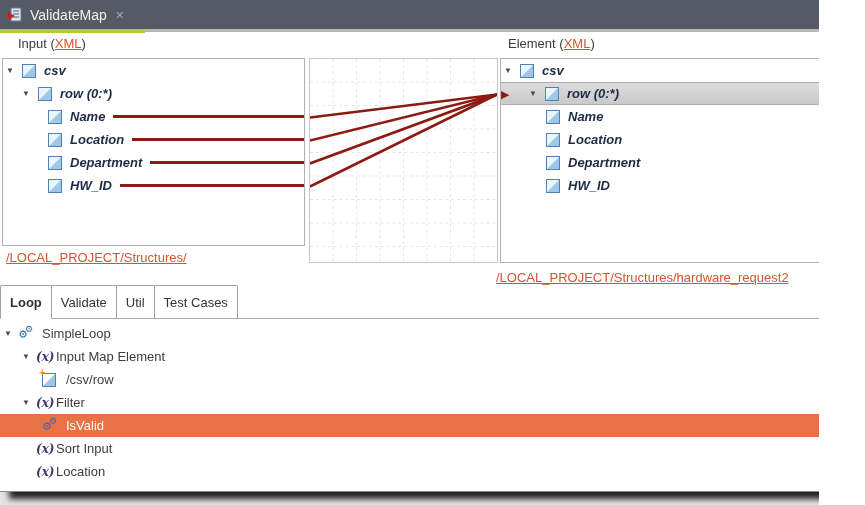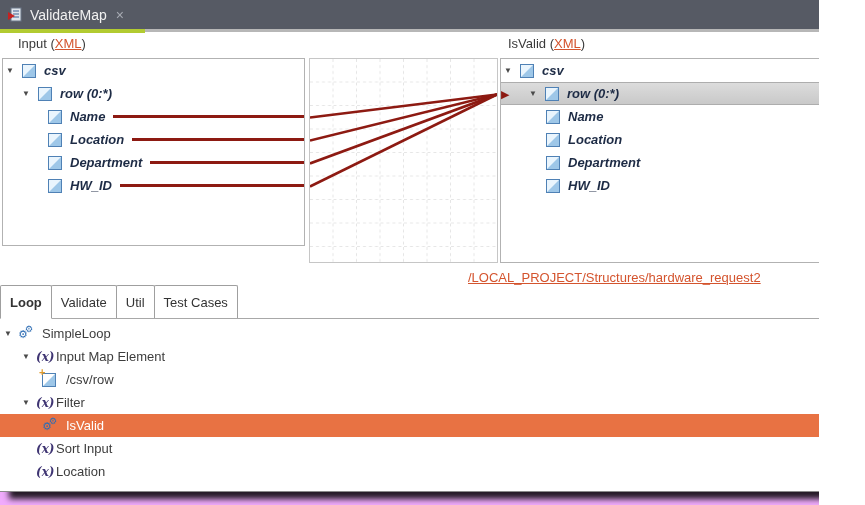--- a/index.html
+++ b/index.html
@@ -1,16 +1,16 @@
 <!DOCTYPE html>
 <html><head>
 <meta charset="utf-8">
 <style>
   html,body{margin:0;padding:0;background:#fff;font-family:"Liberation Sans","DejaVu Sans",sans-serif;}
-  .stage{position:relative;width:819px;height:505px;overflow:hidden;background:#f0abfc;}
+  .stage{position:relative;width:819px;height:505px;overflow:hidden;background:#e5e5e5;}
   .window{position:absolute;left:0;top:0;width:852px;height:491px;background:#fff;
           border-right:1px solid #8a8a8a;border-bottom:1px solid #8a8a8a;
           box-shadow:8px 8px 6px -1px rgba(0,0,0,0.85);}
   
   .header{position:absolute;left:0;top:0;width:100%;height:29px;background:#565a64;}
   .tab-editor{position:absolute;left:0;top:0;height:29px;width:145px;display:flex;align-items:center;gap:7px;padding-left:7px;box-sizing:border-box;}
   .tab-editor .title{color:#f1f1f1;font-size:14px;}
   .tab-editor .close{color:#a7abb3;font-size:14px;margin-left:2px;cursor:default;}
   .accent{position:absolute;left:0;top:29px;width:145px;height:4px;}
   .strip-border{position:absolute;left:145px;top:29px;right:0;height:3px;background:#b7b7b7;}
@@ -27,21 +27,21 @@
         font-style:italic;font-weight:bold;color:#1d2b45;box-sizing:border-box;}
   .xrow .arrow{width:16px;font-size:8px;color:#4a4a4a;font-style:normal;flex:0 0 16px;text-align:left;}
   .eicon{width:12px;height:12px;border:1px solid #4f81b5;flex:0 0 12px;margin-right:8px;
          background:linear-gradient(135deg,#eaf5fd 49%,#9ec7e8 51%);position:relative;}
   .mapline{flex:1;height:3px;background:#8d1a12;margin-left:8px;}
   .xsel{background:linear-gradient(#dcdcdc,#c9c9c9);border-top:1px solid #adadad;border-bottom:1px solid #adadad;}
   .tgt{position:absolute;left:0px;top:50%;transform:translateY(-50%);color:#8d1a12;font-size:11px;font-style:normal;line-height:1;}
   
   .flink{position:absolute;font-size:13px;line-height:19px;text-decoration:underline;cursor:pointer;}
   #input-link{left:6px;top:248px;width:250px;}
-  #output-link{left:468px;top:268px;}
+  #output-link{left:496px;top:268px;}
   
   .tabstrip{position:absolute;left:0;top:296px;width:100%;height:23px;border-bottom:1px solid #a8a8a8;display:flex;align-items:flex-end;box-sizing:border-box;}
   .btab{height:23px;display:flex;align-items:center;padding:16px 9px;font-size:13px;color:#333;
         border:1px solid #9f9f9f;border-bottom:none;background:#fff;box-sizing:border-box;margin-right:-1px;
         border-radius:2px 2px 0 0;cursor:pointer;}
   .btab.active{font-weight:bold;margin-bottom:-1px;height:24px;border-bottom:1px solid #fff;}
   
   #loop-tree{position:absolute;left:0;top:322px;width:100%;}
   .lrow{display:flex;align-items:center;height:23px;font-size:13px;color:#3d3d3d;box-sizing:border-box;width:100%;}
   .lrow .arrow{width:14px;flex:0 0 14px;font-size:8px;color:#4a4a4a;}
@@ -79,21 +79,21 @@
         <span class="close">×</span>
       </div>
     </div>
     <div class="accent" id="accent-bar" style="background: rgb(178, 203, 49);"></div>
     <div class="strip-border"></div>
 
     <div class="sec-label" style="left:6px;top:36px;">
       <span>Input (</span><a id="input-xml-link" style="color: rgb(212, 84, 46);">XML</a><span>)</span>
     </div>
     <div class="sec-label" style="left:496px;top:36px;">
-      <span>IsValid (</span><a id="output-xml-link" style="color: rgb(212, 84, 46);">XML</a><span>)</span>
+      <span>Element (</span><a id="output-xml-link" style="color: rgb(212, 84, 46);">XML</a><span>)</span>
     </div>
 
     <div class="panel" id="input-panel">
         <div class="xrow" style="padding-left: 3px;">
           <span class="arrow">▼</span>
           <span class="eicon"></span>
           <span>csv</span>
         </div>
         <div class="xrow" style="padding-left: 19px;">
           <span class="arrow">▼</span>
@@ -161,20 +161,21 @@
           <span class="eicon"></span>
           <span>Department</span>
         </div>
         <div class="xrow" style="padding-left: 45px;">
           <span class="eicon"></span>
           <span>HW_ID</span>
         </div>
       </div>
 
     <div class="flink" id="input-link" style="color: rgb(212, 84, 46);">
+      <div>/LOCAL_PROJECT/Structures/</div>
     </div>
     <div class="flink" id="output-link" style="color: rgb(212, 84, 46);">/LOCAL_PROJECT/Structures/hardware_request2</div>
 
     <div class="tabstrip" id="tabstrip">
         <div class="btab active">Loop</div>
         <div class="btab">Validate</div>
         <div class="btab">Util</div>
         <div class="btab">Test Cases</div>
       </div>
 

